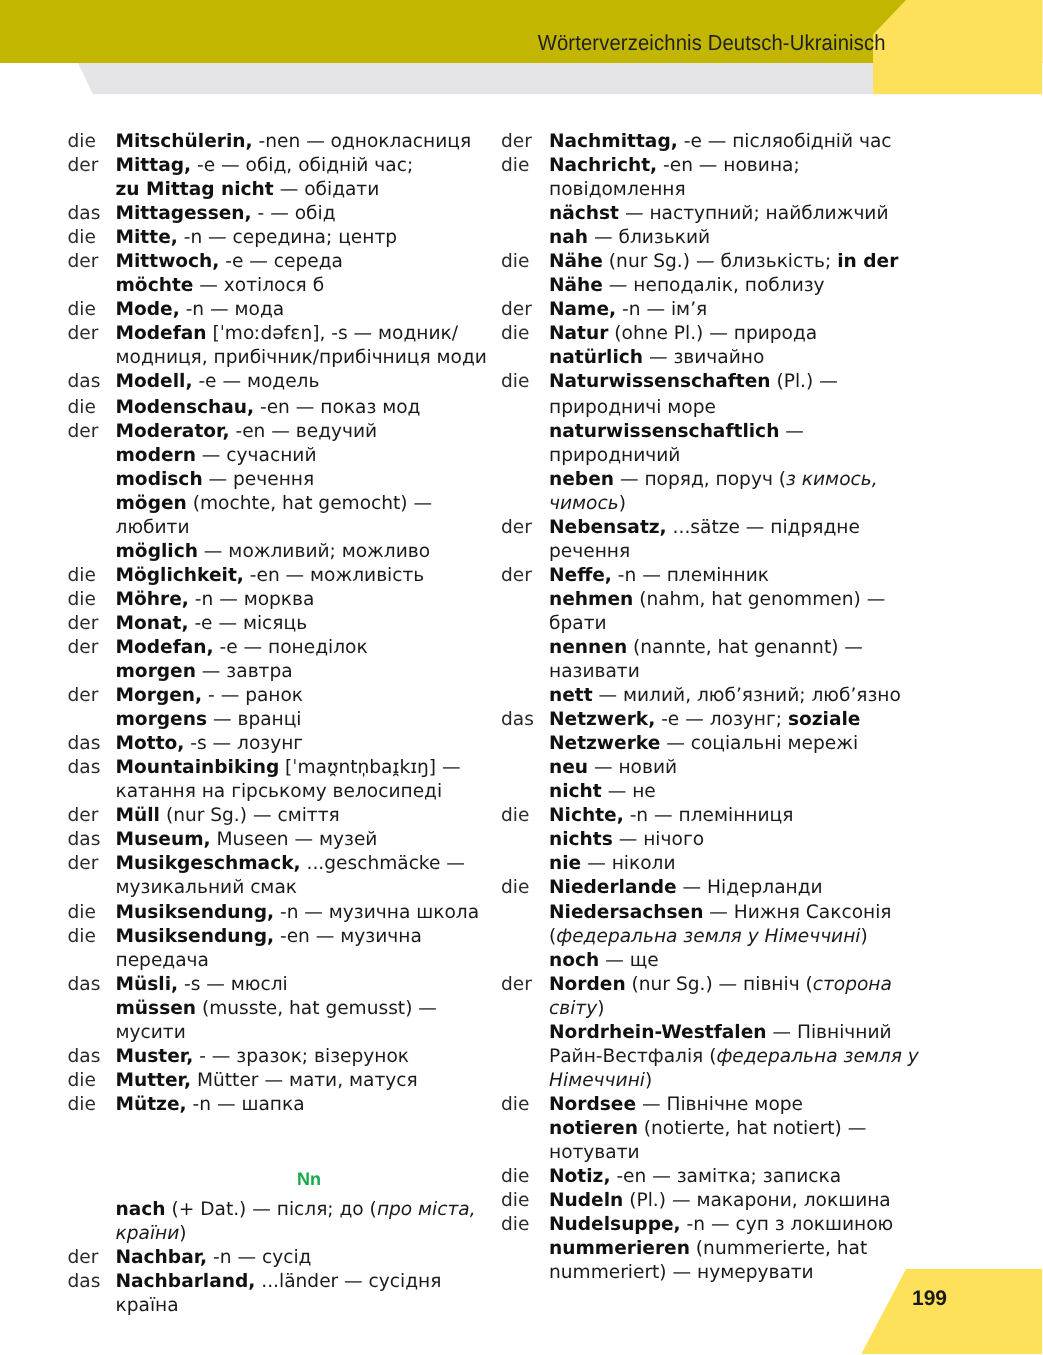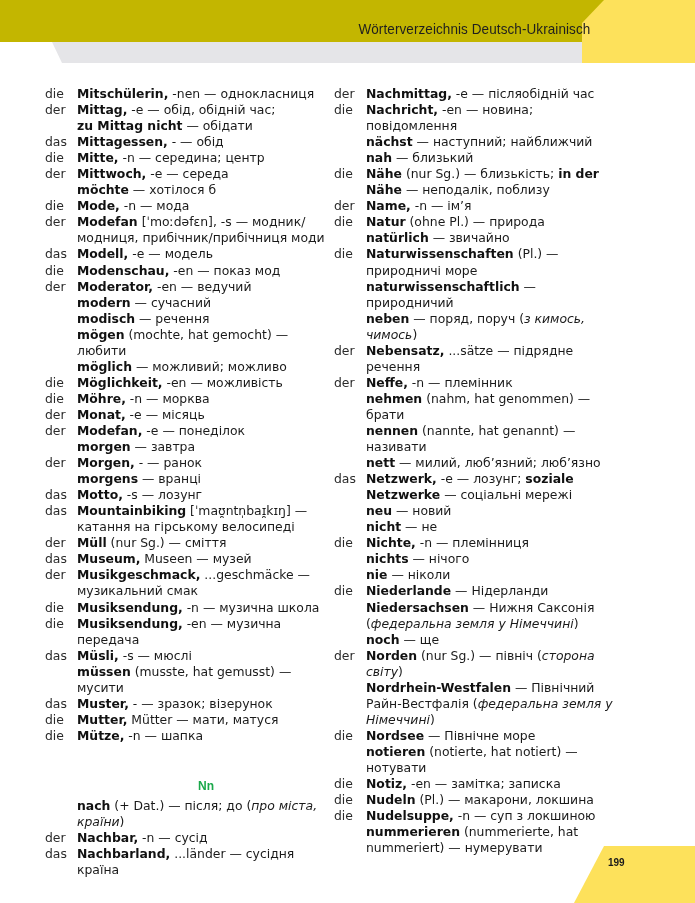--- a/index.html
+++ b/index.html
@@ -43,21 +43,21 @@
     font-family: "Liberation Sans", sans-serif; font-size: 12px;
     height: 32px; line-height: 40px; margin-top: 22px; margin-left: 32px;
   }
   .page-tab {
     position: absolute; left: 574px; top: 846px; width: 121px; height: 57px;
     background: #fde15b;
     clip-path: polygon(30px 0, 121px 0, 121px 100%, 0 100%);
   }
   .page-num {
     position: absolute; left: 608px; top: 857px;
-    font-family: "Liberation Sans", sans-serif; font-weight: bold; font-size: 10px; color: #1a1a1a;
+    font-family: "Liberation Sans", sans-serif; font-weight: bold; font-size: 14px; color: #1a1a1a;
   }
 </style>
 </head>
 <body>
 
 <div class="header-olive"></div>
 <div class="header-gray"></div>
 <div class="header-yellow"></div>
 <div class="header-title">Wörterverzeichnis Deutsch-Ukrainisch</div>
 

